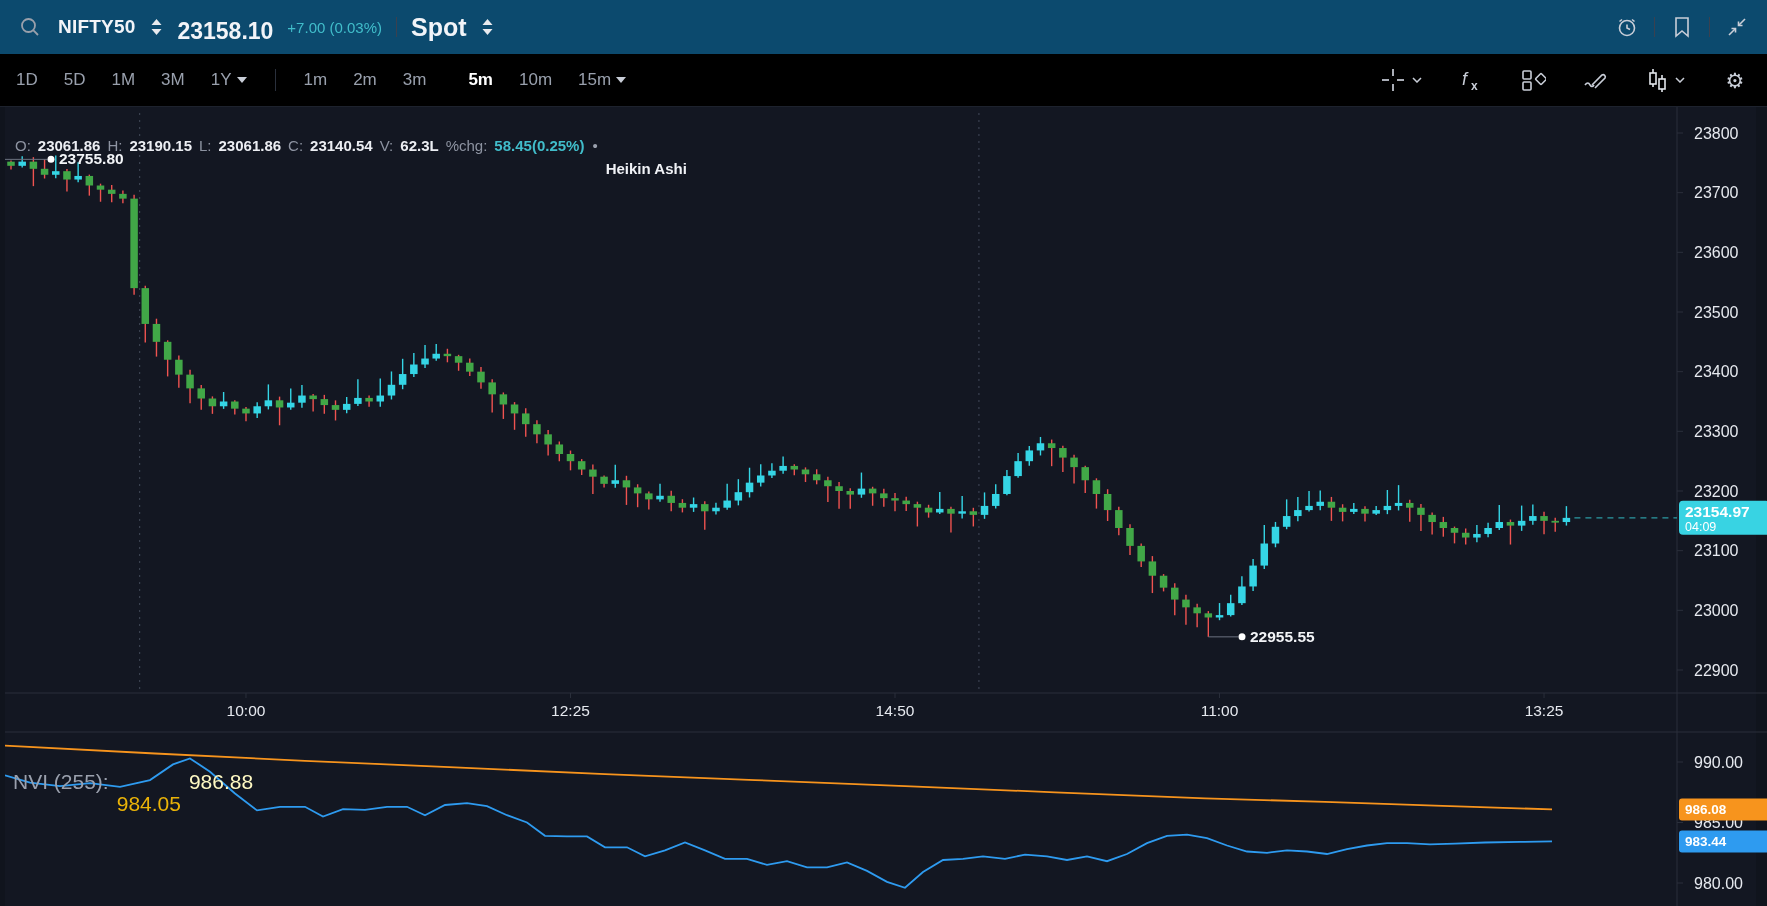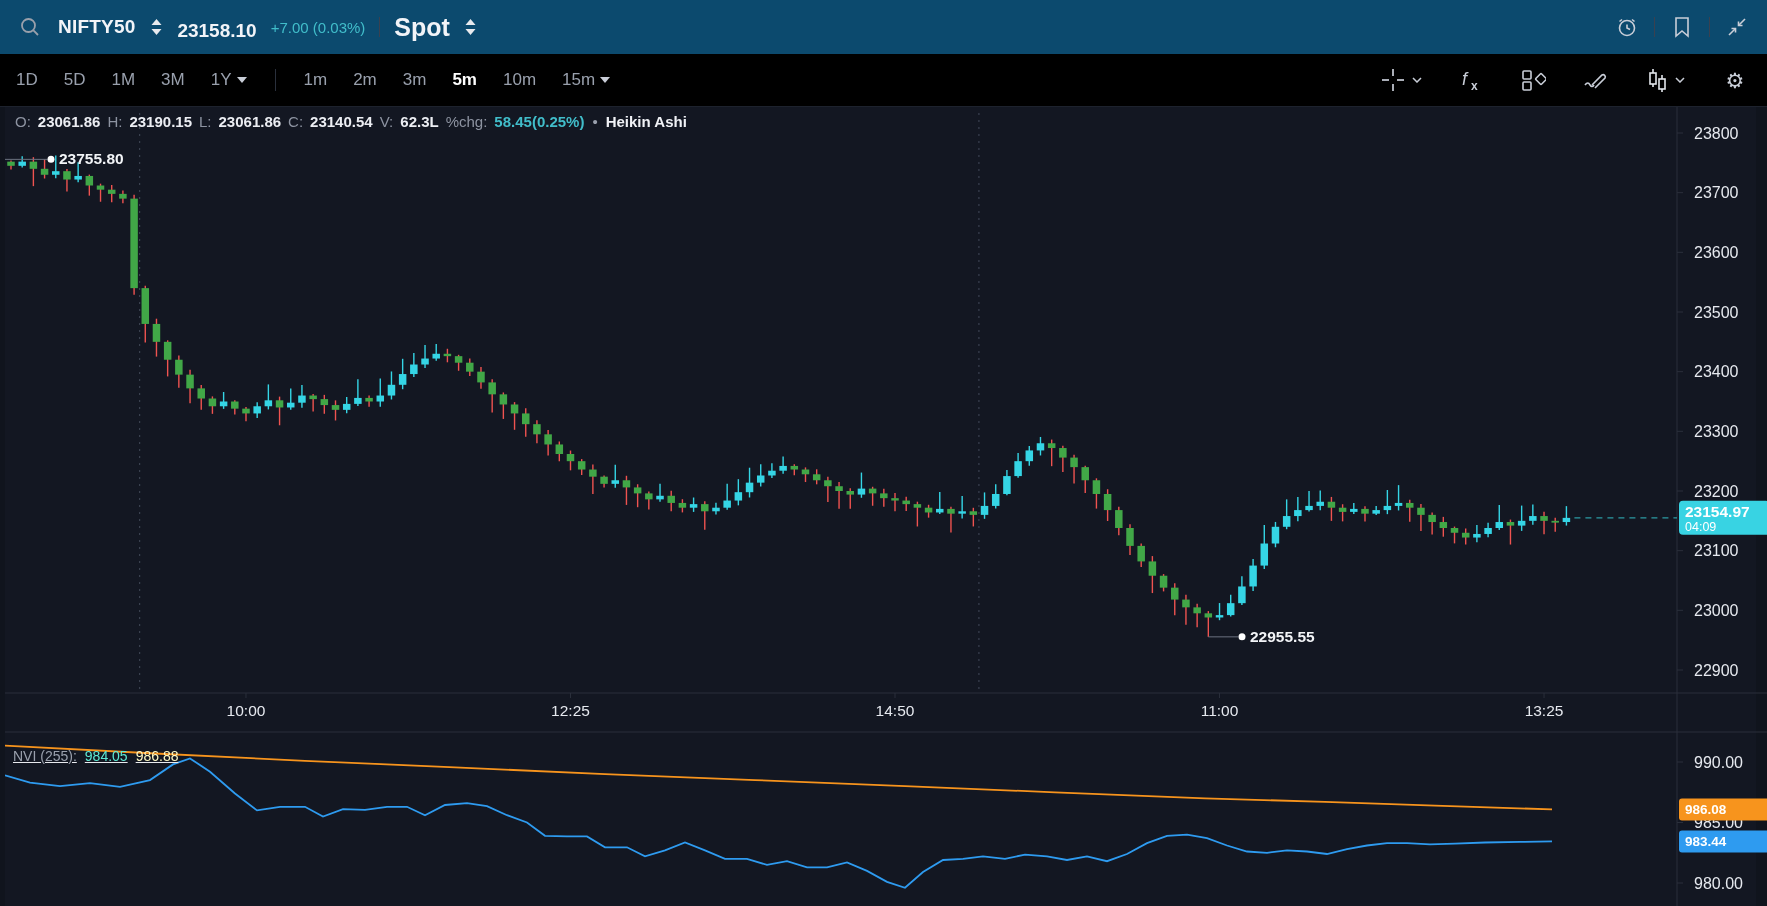--- a/index.html
+++ b/index.html
@@ -2,44 +2,44 @@
 <html><head>
 <meta charset="utf-8">
 <style>
   html,body{margin:0;padding:0;background:#10141d;}
   body{width:1767px;height:906px;overflow:hidden;font-family:"Liberation Sans",sans-serif;
        -webkit-font-smoothing:antialiased;color:#e8eaef;position:relative;}
   .topbar{position:absolute;top:0;left:0;width:100%;height:54px;background:#0c4a6e;
           display:flex;align-items:center;}
   .topbar-left{display:flex;align-items:center;padding-left:16px;gap:14px;}
   .symbol{font-size:19px;font-weight:700;color:#f2f4f8;letter-spacing:.2px;}
-  .price{font-size:19px;font-weight:700;color:#f2f4f8;margin-top:8px;}
+  .price{font-size:23px;font-weight:700;color:#f2f4f8;margin-top:8px;}
   .change{font-size:15px;color:#41bdca;}
   .mode{font-size:25px;font-weight:700;color:#f2f4f8;}
   .vdiv{width:1px;height:20px;background:#3a4150;}
   .topbar-right{position:absolute;right:16px;top:0;height:54px;display:flex;align-items:center;gap:13px;}
   .icon-btn{display:flex;align-items:center;justify-content:center;width:28px;height:28px;cursor:pointer;}
   .toolbar{position:absolute;top:54px;left:0;width:100%;height:52px;background:#000000;
            border-bottom:1px solid #1d222d;display:flex;align-items:center;}
   .tb-left{display:flex;align-items:center;padding-left:16px;gap:26px;font-size:17px;color:#99a0ad;}
   .tb-item{cursor:pointer;display:flex;align-items:center;gap:5px;}
-  .tb-item.active{color:#ffffff;font-weight:700;}
+  .tb-item.active{color:#ffffff;font-weight:700;margin-left:16px;}
   .tb-div{width:1px;height:22px;background:#2a303c;margin:0 2px;}
   .tb-right{position:absolute;right:18px;top:0;height:52px;display:flex;align-items:center;gap:34px;color:#c9ced8;}
   .chart{position:absolute;top:107px;left:5px;width:1751px;height:799px;background:#131722;}
   svg text{font-family:"Liberation Sans",sans-serif;}
   .legend{position:absolute;top:6px;left:10px;font-size:15px;display:flex;gap:7px;align-items:center;white-space:nowrap;}
   .lk{color:#8d93a1;}
   .lv{color:#eceef3;font-weight:600;}
   .lchg{color:#41bdca;font-weight:600;}
   .ldot{color:#9aa0ad;margin:0 1px;}
-  .ltype{color:#f0f2f6;font-weight:700;}
-  .nvi-legend{position:absolute;top:641px;left:8px;font-size:14px;display:flex;gap:8px;align-items:center;text-decoration:underline;}
+  .ltype{color:#f0f2f6;font-weight:700;margin-top:47px;}
+  .nvi-legend{position:absolute;top:641px;left:8px;font-size:21px;display:flex;gap:8px;align-items:center;}
   .nvi-name{color:#9aa0ad;}
-  .nvi-v1{color:#5eead4;}
+  .nvi-v1{color:#eab308;margin-top:44px;}
   .nvi-v2{color:#fef9c3;text-align:right;}
   .gear-glyph{font-size:21px;line-height:1;color:#c9ced8;}
 </style>
 </head>
 <body>
 
 <div class="topbar">
   <div class="topbar-left">
     <span class="icon-btn">
       <svg width="24" height="24" viewBox="0 0 24 24">

